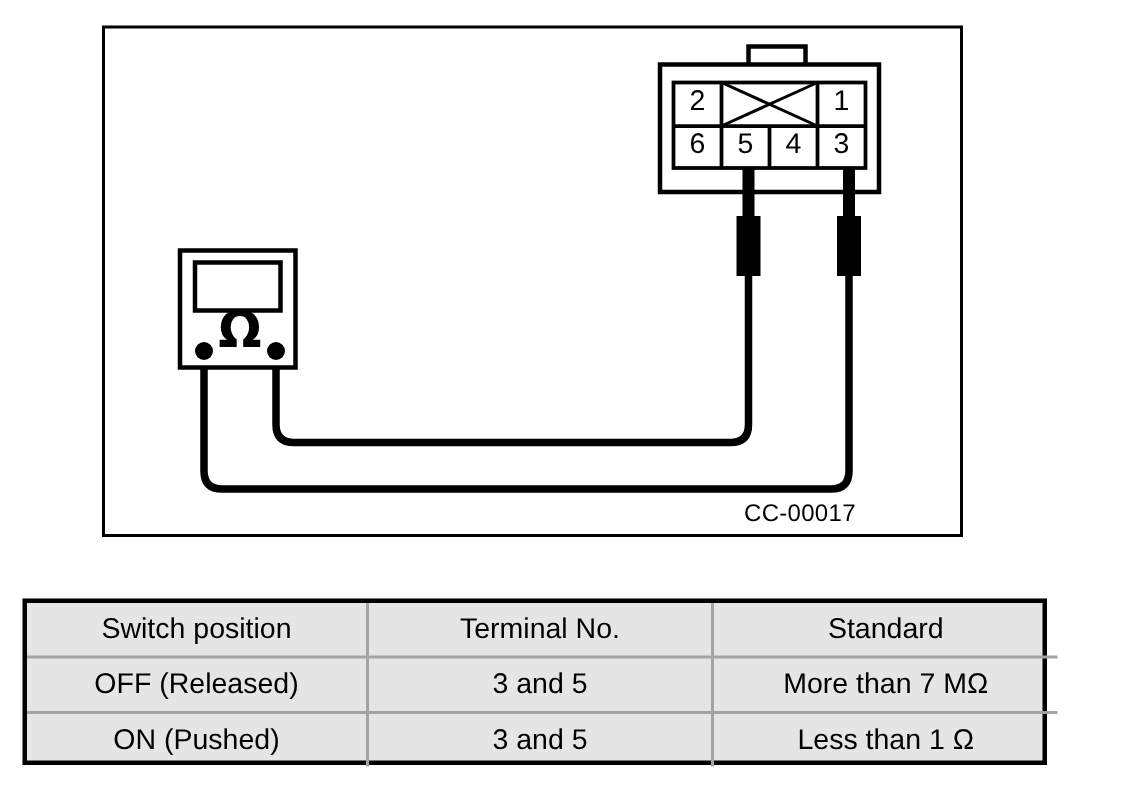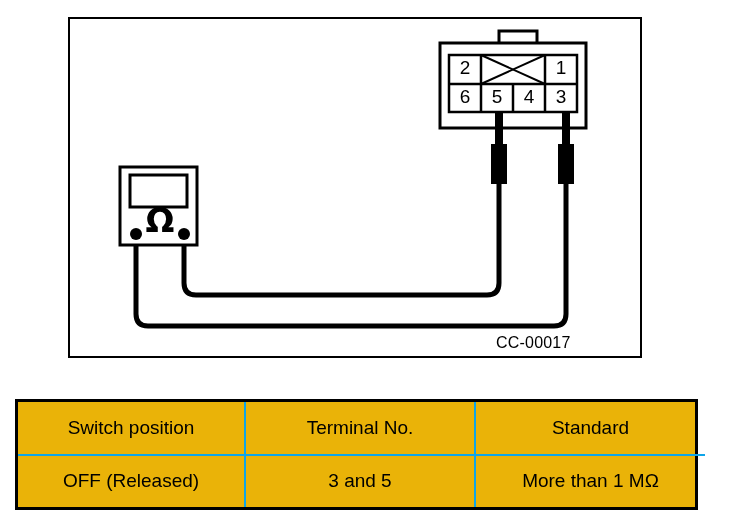--- a/index.html
+++ b/index.html
@@ -80,30 +80,30 @@
   
   .results-table {
     position: absolute;
     left: 15px;
     top: 399px;
     width: 683px;
     height: 111px;
     border: 3px solid #000000;
     box-sizing: border-box;
     border-collapse: collapse;
-    background: #eab308;
+    background: #e5e5e5;
   }
   .results-table table {
     width: 100%;
     height: 100%;
     border-collapse: collapse;
     table-layout: fixed;
   }
   .results-table td {
-    border: 2px solid #0ea5e9;
+    border: 2px solid #a3a3a3;
     text-align: center;
     vertical-align: middle;
     font-size: 19px;
     font-family: "Liberation Sans", sans-serif;
     padding: 0;
     height: 35px;
   }
   .col-1 { width: 226px; }
   .col-2 { width: 228px; margin-top: 40px; }
   .col-3 { width: 229px; }
@@ -188,19 +188,24 @@
     <table>
       <tbody>
         <tr>
           <td class="col-1">Switch position</td>
           <td class="col-2">Terminal No.</td>
           <td class="col-3">Standard</td>
         </tr>
         <tr>
           <td class="col-1">OFF (Released)</td>
           <td class="col-2">3 and 5</td>
-          <td class="col-3">More than 1 MΩ</td>
+          <td class="col-3">More than 7 MΩ</td>
+        </tr>
+        <tr>
+          <td class="col-1">ON (Pushed)</td>
+          <td class="col-2">3 and 5</td>
+          <td class="col-3">Less than 1 Ω</td>
         </tr>
       </tbody>
     </table>
   </div>
 
 </div>
 
 </body></html>

